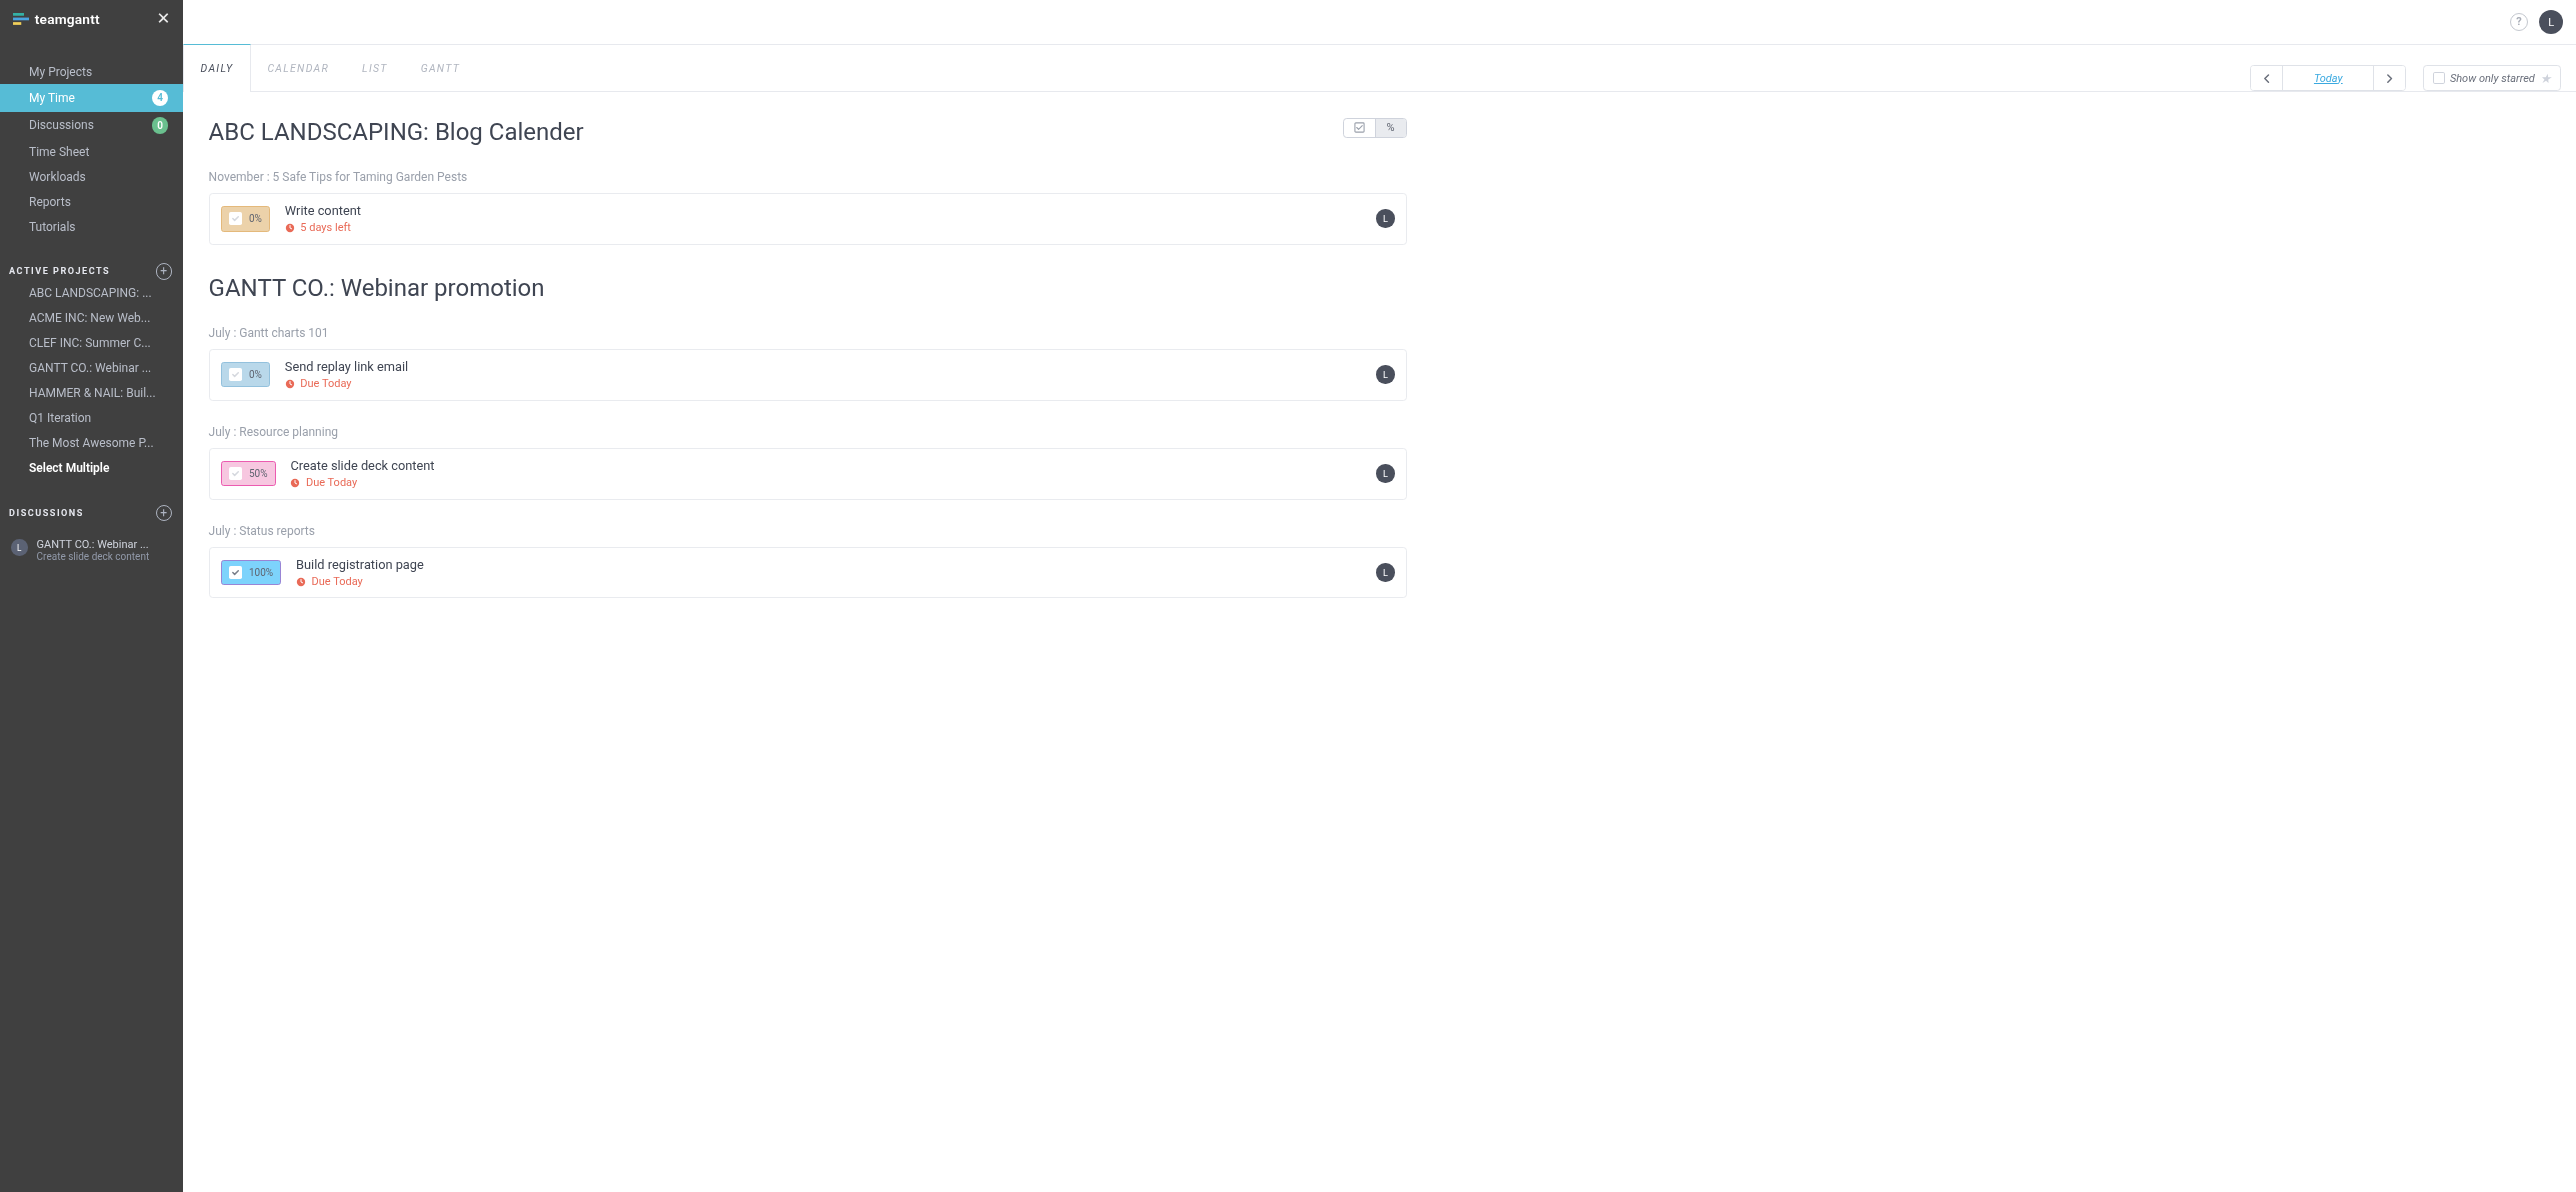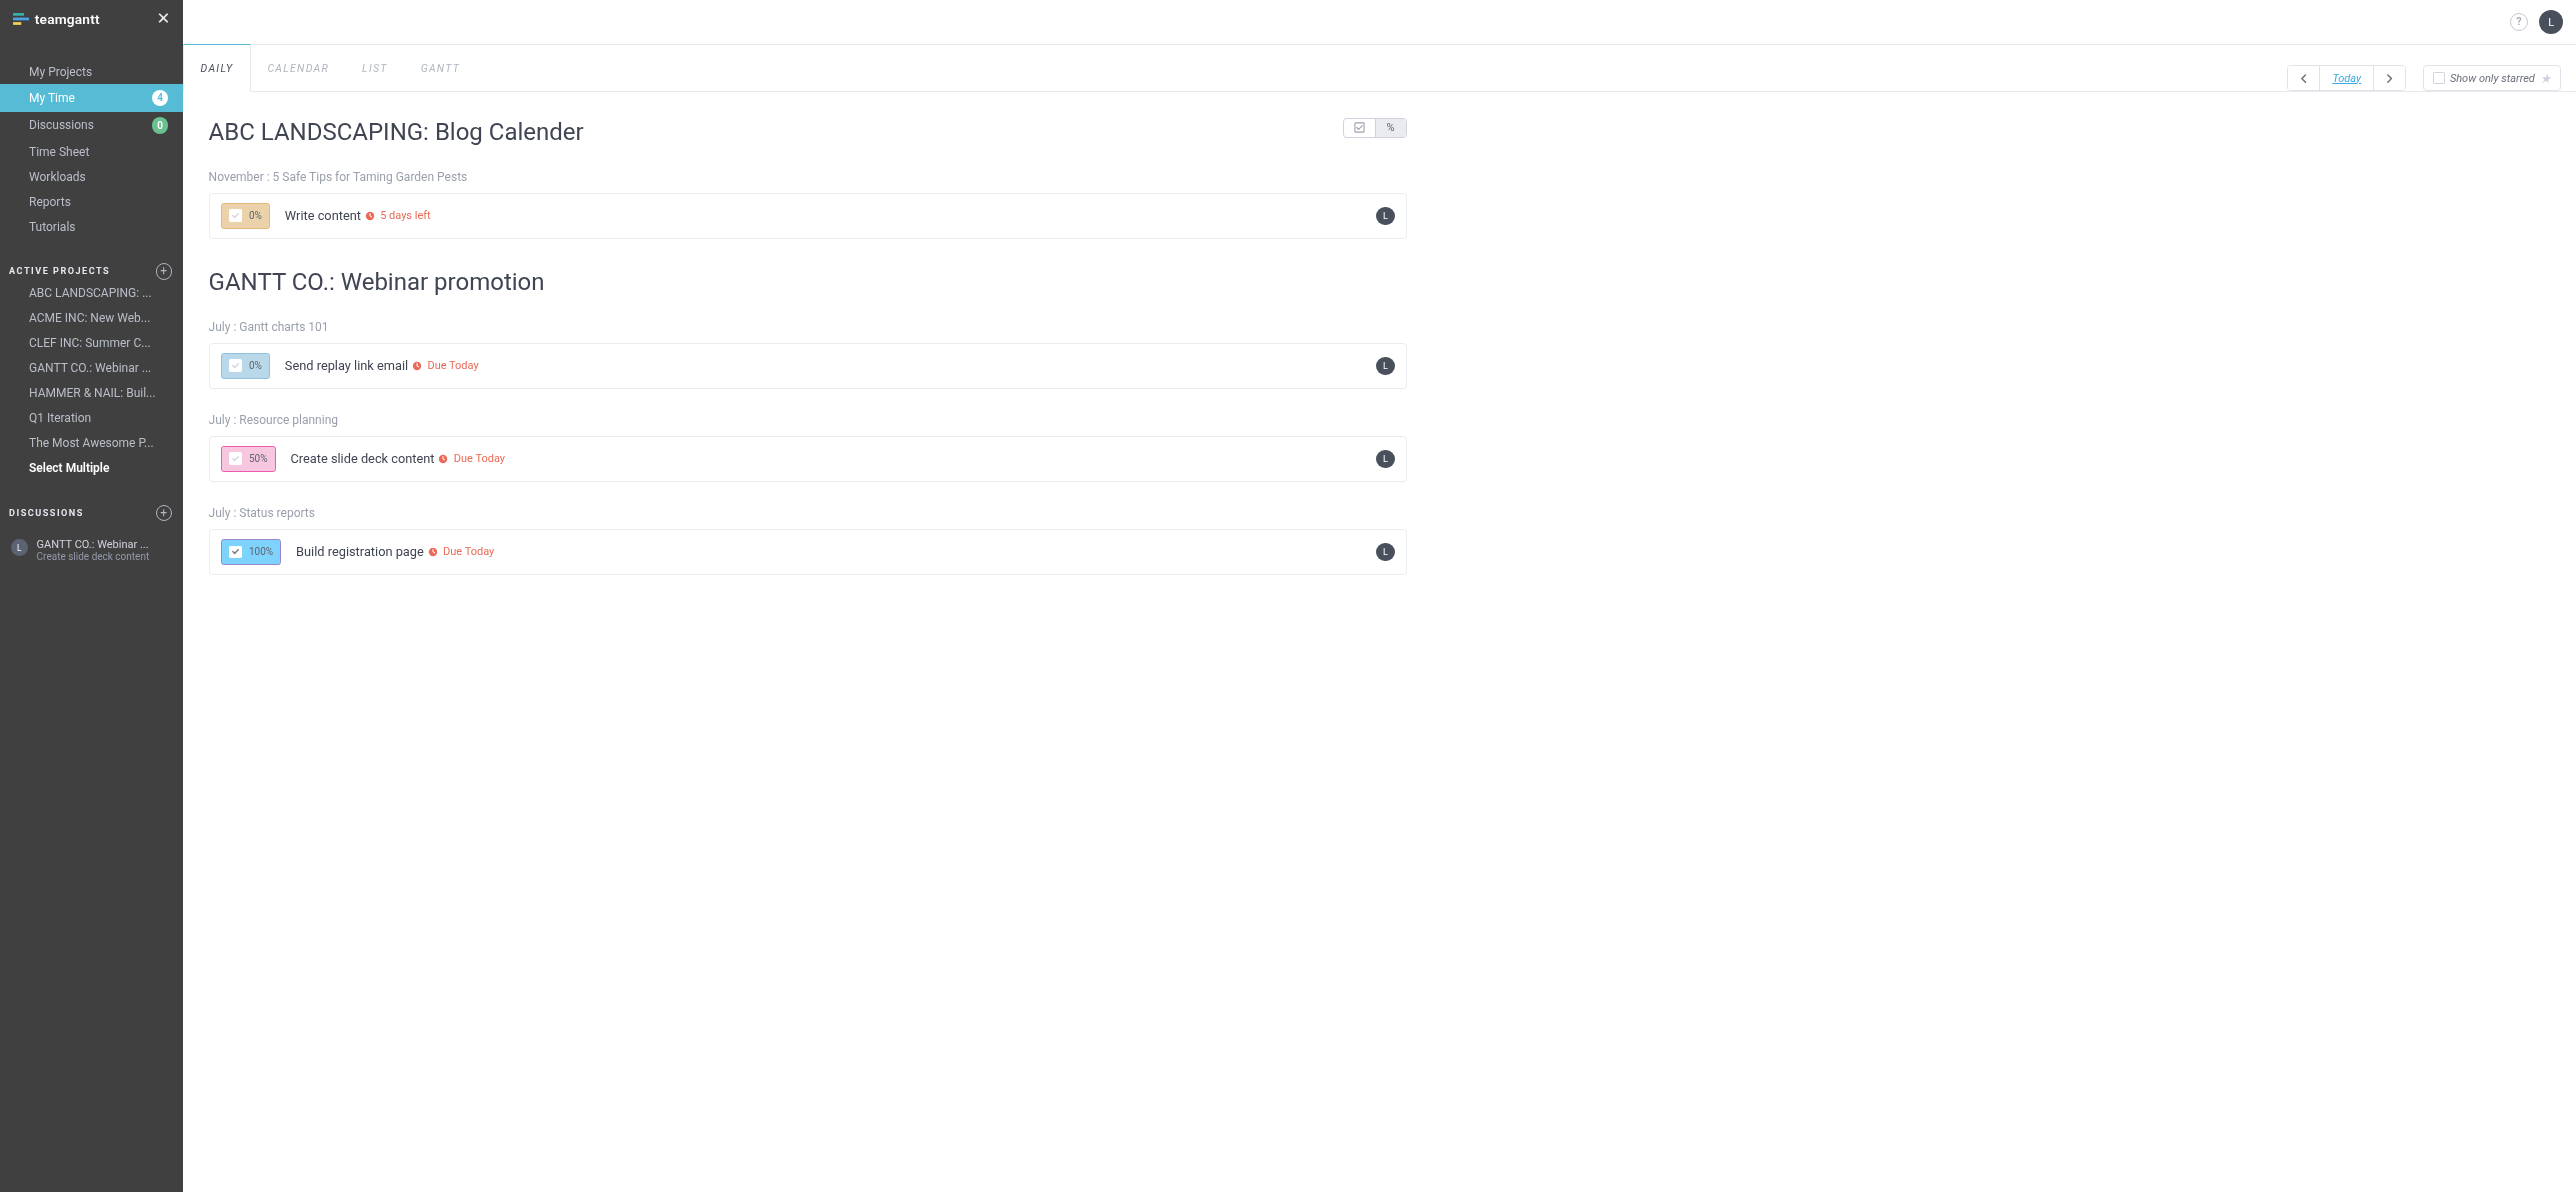--- a/index.html
+++ b/index.html
@@ -44,21 +44,21 @@
 
   .tabs-row { display: flex; align-items: flex-end; justify-content: space-between; border-top: 0.9px solid #e7e9ee; border-bottom: 0.9px solid #e7e9ee; padding: 0 14.6px 0 0; font-style: italic; }
   .tabs { display: flex; align-items: stretch; }
   .tab { padding: 16.5px 16.5px; font-size: 10.5px; letter-spacing: 1.3px; color: #b1b6c0; cursor: pointer; border-right: 0; }
   .tab.active { color: #4a4f5c; border-top: 1.8px solid #56bcd6; border-left: 0.9px solid #e7e9ee; border-right: 0.9px solid #e7e9ee; margin-top: -0.9px; margin-bottom: -0.9px; background: #fff; }
   .tab.active + .tab { border-left: 0; }
 
   .right-controls { display: flex; align-items: center; gap: 16.5px; }
   .pager { display: inline-flex; align-items: stretch; border: 0.9px solid #dfe2e8; border-radius: 3.7px; overflow: hidden; height: 25.6px; }
   .pager-btn { width: 31px; display: inline-flex; align-items: center; justify-content: center; color: #6a6f7b; cursor: pointer; background: #fff; }
-  .pager-mid { width: 55px; display: inline-flex; align-items: center; justify-content: center; color: #3aa9e0; font-size: 11px; border-left: 0.9px solid #dfe2e8; border-right: 0.9px solid #dfe2e8; cursor: pointer; text-decoration: underline; }
+  .pager-mid { width: 92px; display: inline-flex; align-items: center; justify-content: center; color: #3aa9e0; font-size: 11px; border-left: 0.9px solid #dfe2e8; border-right: 0.9px solid #dfe2e8; cursor: pointer; text-decoration: underline; }
   .starred { display: inline-flex; align-items: center; gap: 5px; border: 0.9px solid #dfe2e8; border-radius: 3.7px; height: 25.6px; padding: 0 9.1px; color: #6a6f7b; font-size: 11px; cursor: pointer; }
   .starred .chk { width: 12px; height: 12px; border: 0.9px solid #cfd3dc; border-radius: 1.8px; display: inline-block; }
   .starred .star { color: #cfd3dc; font-size: 12.8px; }
 
   .content { flex: 1; overflow: auto; padding: 25.6px 25.6px 37px 25.6px; }
   .content-inner { max-width: 1198px; margin: 0; }
 
   .proj-head-row { display: flex; align-items: flex-start; justify-content: space-between; margin-bottom: 24px; }
   .proj-title { font-size: 24px; font-weight: 400; color: #3f4552; }
   .seg { display: inline-flex; border: 0.9px solid #cfd3dc; border-radius: 3.7px; overflow: hidden; height: 20px; }
@@ -73,21 +73,21 @@
   .pct-chip { display: inline-flex; align-items: center; gap: 7.3px; padding: 5.5px 7.3px; border-radius: 2.7px; min-width: 49px; }
   .pct-chip .chk { width: 12.8px; height: 12.8px; border-radius: 1.8px; background: #fff; display: inline-flex; align-items: center; justify-content: center; }
   .pct-chip .chk svg { width: 9.1px; height: 9.1px; }
   .pct-chip .val { font-size: 10px; color: #5f6470; }
 
   .chip-tan { background: #ecd2aa; border: 1.8px solid #e4b97b; }
   .chip-blue { background: #b9d8ea; border: 1.8px solid #93c1dd; }
   .chip-pink { background: #f7c7e0; border: 1.8px solid #ec5bb0; }
   .chip-purple { background: #7dd3fc; border: 1.8px solid #9985d5; }
 
-  .task-body { display: flex; flex-direction: row; gap: 3.7px; flex: 1; }
+  .task-body { display: flex; flex-direction: column; gap: 3.7px; flex: 1; }
   .task-name { font-size: 12.8px; color: #3f4552; }
   .task-due { font-size: 11px; color: #e96a57; display: inline-flex; align-items: center; gap: 5.5px; }
   .clock-icon { width: 10px; height: 10px; }
 
   .task-assignee { width: 18.3px; height: 18.3px; border-radius: 50%; background: #4a4f5c; color: #fff; font-size: 9.1px; display: inline-flex; align-items: center; justify-content: center; }
 
   .spacer-32 { height: 29px; }
 </style>
 </head>
 <body>

